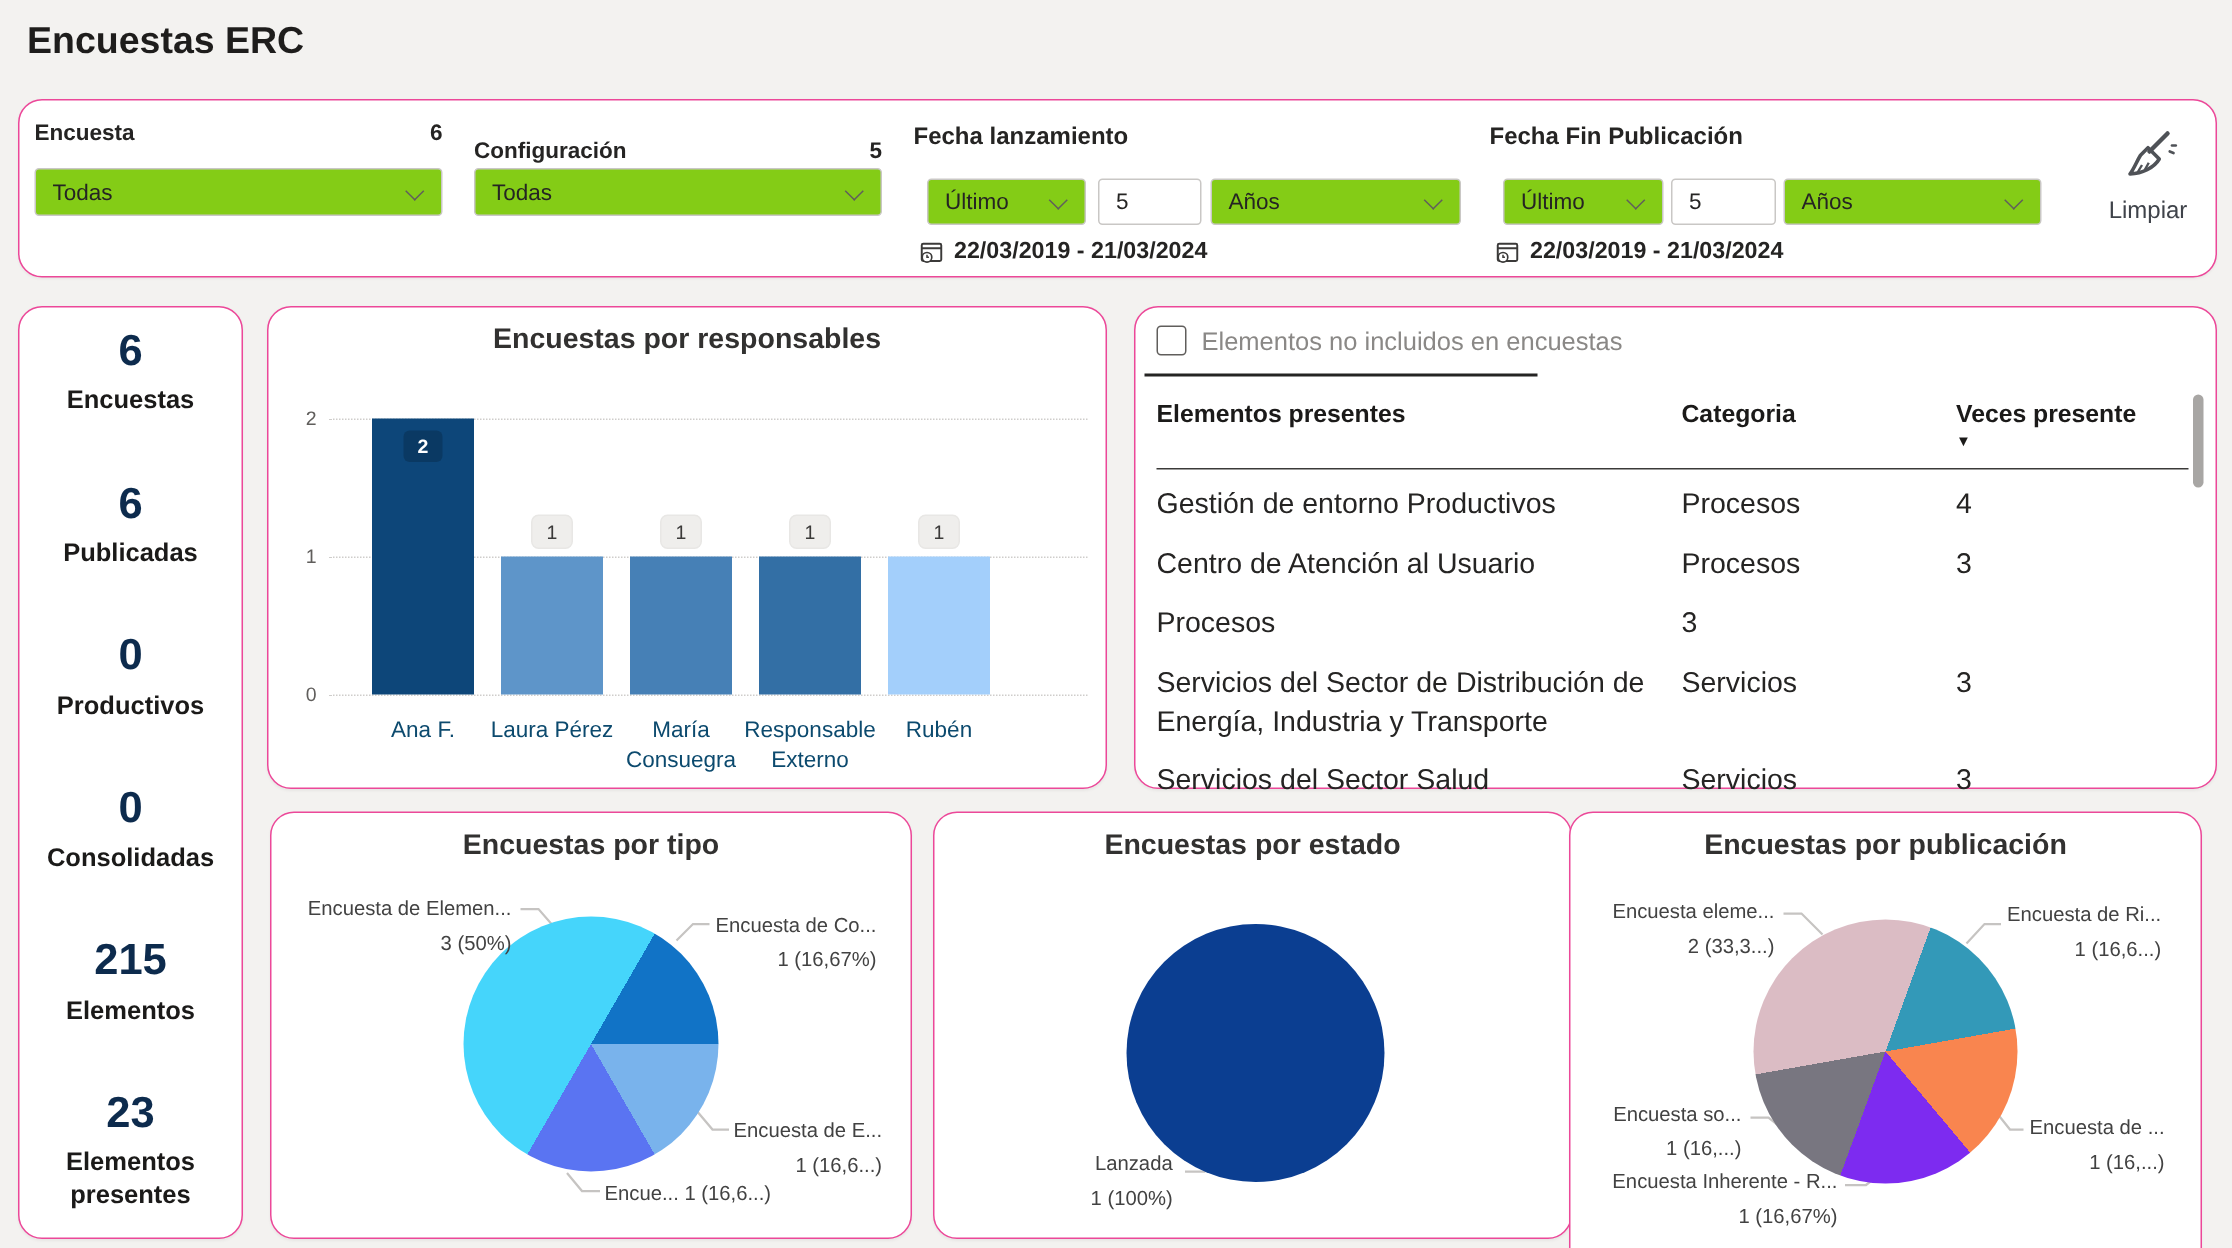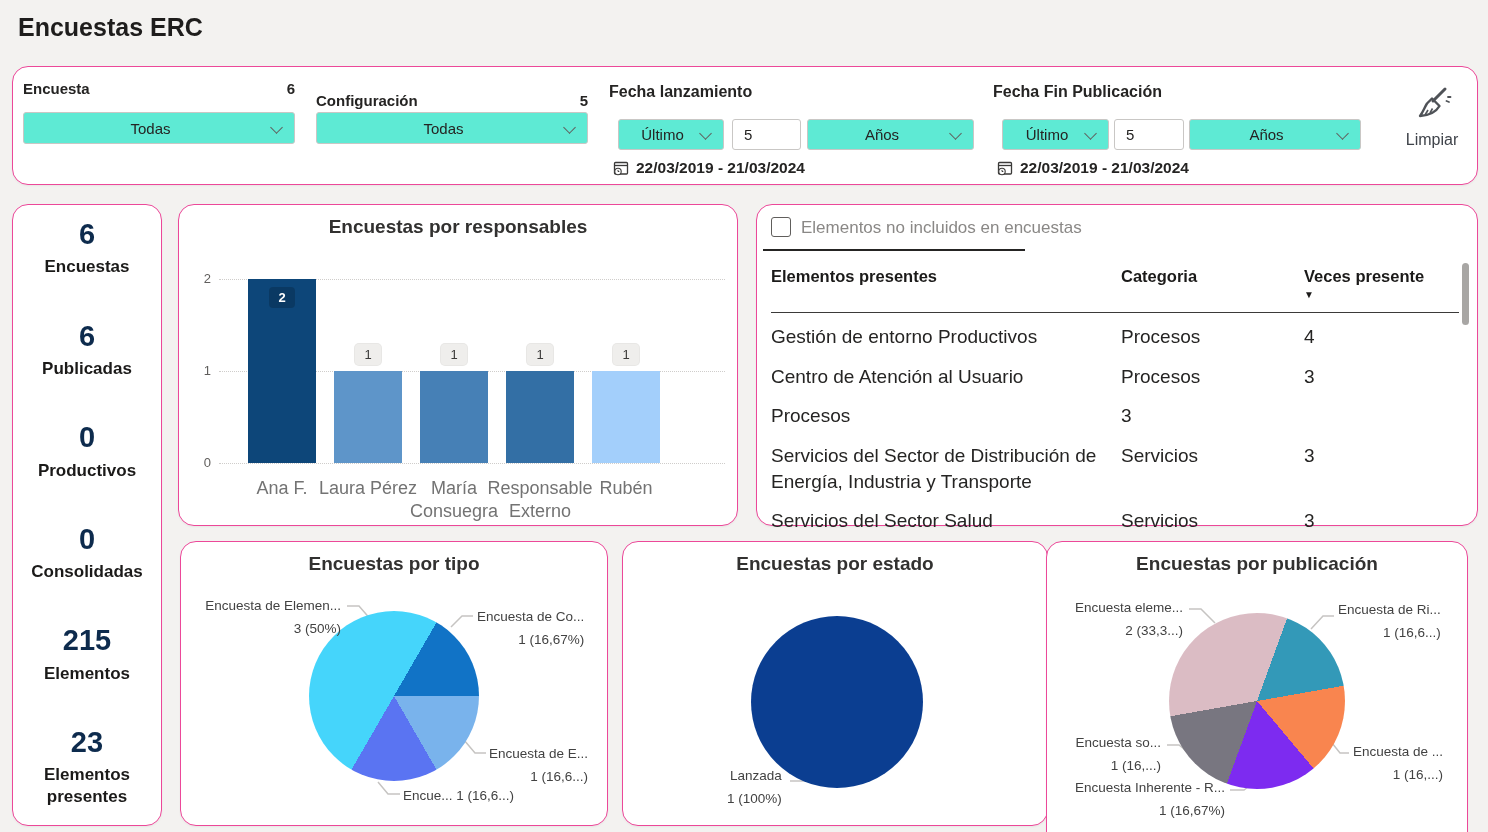--- a/index.html
+++ b/index.html
@@ -10,22 +10,22 @@
   }
   .card {
     position:absolute; background:#fff; border:1px solid #ec4899;
     border-radius:16px; box-shadow:0 1px 2px rgba(0,0,0,.05);
   }
   .page-title { position:absolute; left:18px; top:13px; font-size:25px; font-weight:bold; color:#1E1D1C; }
 
   
   .lblrow { position:absolute; display:flex; justify-content:space-between; font-size:15px; font-weight:bold; color:#252423; }
   .dd {
-    position:absolute; height:32px; background:#5eead4; border:1px solid #C9C7C5; border-radius:3px;
-    display:flex; align-items:center; padding:0 28px 0 11px; font-size:15px; color:#252423; cursor:pointer;justify-content:center;
+    position:absolute; height:32px; background:#84cc16; border:1px solid #C9C7C5; border-radius:3px;
+    display:flex; align-items:center; padding:0 28px 0 11px; font-size:15px; color:#252423; cursor:pointer;
   }
   .chev { position:absolute; right:13px; top:10px; width:9px; height:9px;
     border-right:1.6px solid #605E5C; border-bottom:1.6px solid #605E5C; transform:rotate(45deg); }
   .numbox { position:absolute; height:31px; background:#fff; border:1px solid #C9C7C5; border-radius:3px;
     display:flex; align-items:center; padding:0 11px; font-size:15px; }
   .daterow { position:absolute; display:flex; align-items:center; gap:7px; font-size:15.5px; font-weight:bold; color:#252423; }
   .limpiar { position:absolute; left:1382px; top:18px; width:74px; text-align:center; cursor:pointer; }
   .limpiar-label { font-size:16px; color:#3F434A; margin-top:2px; }
 
   
@@ -40,21 +40,21 @@
   .chart-title { position:absolute; left:0; right:0; top:11px; text-align:center; font-size:19px; font-weight:bold; color:#323130; }
   .ytick { position:absolute; width:22px; text-align:right; font-size:13px; color:#605E5C; }
   .gridline { position:absolute; left:40px; right:12px; border-top:1px dotted #CFCDCB; height:0; }
   .bars-wrap { position:absolute; left:69px; top:74px; height:184px; display:flex; align-items:flex-end; }
   .bar-col { width:68px; margin-right:18px; position:relative; height:184px; display:flex; align-items:flex-end; }
   .bar { width:68px; }
   .bar-badge { position:absolute; left:50%; transform:translateX(-50%); width:26px; height:21px; border-radius:4px;
     font-size:13px; display:flex; align-items:center; justify-content:center; }
   .bar-badge.outside { background:#EFEEEC; color:#3B3A39; box-shadow:0 0 0 1px #E8E7E5; }
   .bar-badge.inside  { background:rgba(0,0,0,.18); color:#fff; font-weight:bold; }
-  .cat-lbl { position:absolute; top:272px; width:110px; text-align:center; font-size:18px; color:#737373; line-height:1.3; }
+  .cat-lbl { position:absolute; top:272px; width:110px; text-align:center; font-size:15px; color:#0c4a6e; line-height:1.3; }
 
   
   .table-card { left:756px; top:204px; width:722px; height:322px; }
   .cb { position:absolute; left:14px; top:12px; width:20px; height:20px; border:1.5px solid #605E5C; border-radius:3px; background:#fff; cursor:pointer; }
   .cb-label { position:absolute; left:44px; top:13px; font-size:17px; color:#8A8886; }
   .cb-underline { position:absolute; left:6px; top:44px; width:262px; border-bottom:2px solid #252423; }
   .thead { position:absolute; left:14px; right:26px; top:62px; display:grid; grid-template-columns:350px 183px 1fr;
     font-size:16.5px; font-weight:bold; color:#1B1A19; }
   .sort-arrow { font-size:10px; color:#1B1A19; margin-top:3px; }
   .thead-sep { position:absolute; left:14px; right:18px; top:107px; border-bottom:1.5px solid #3B3A39; }

